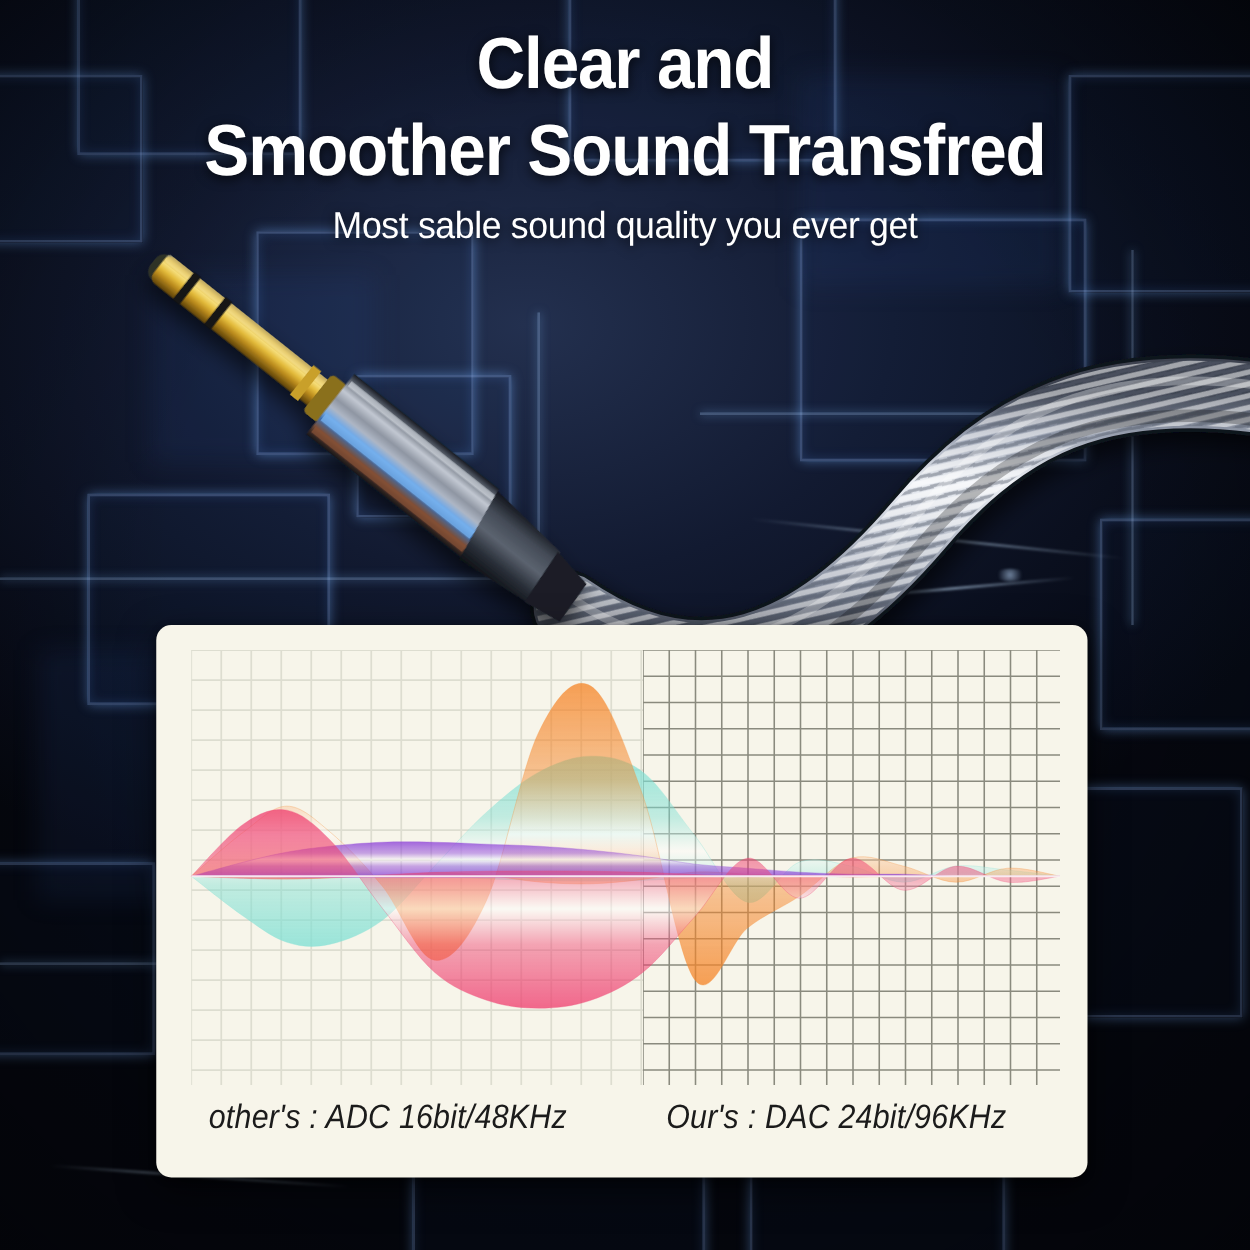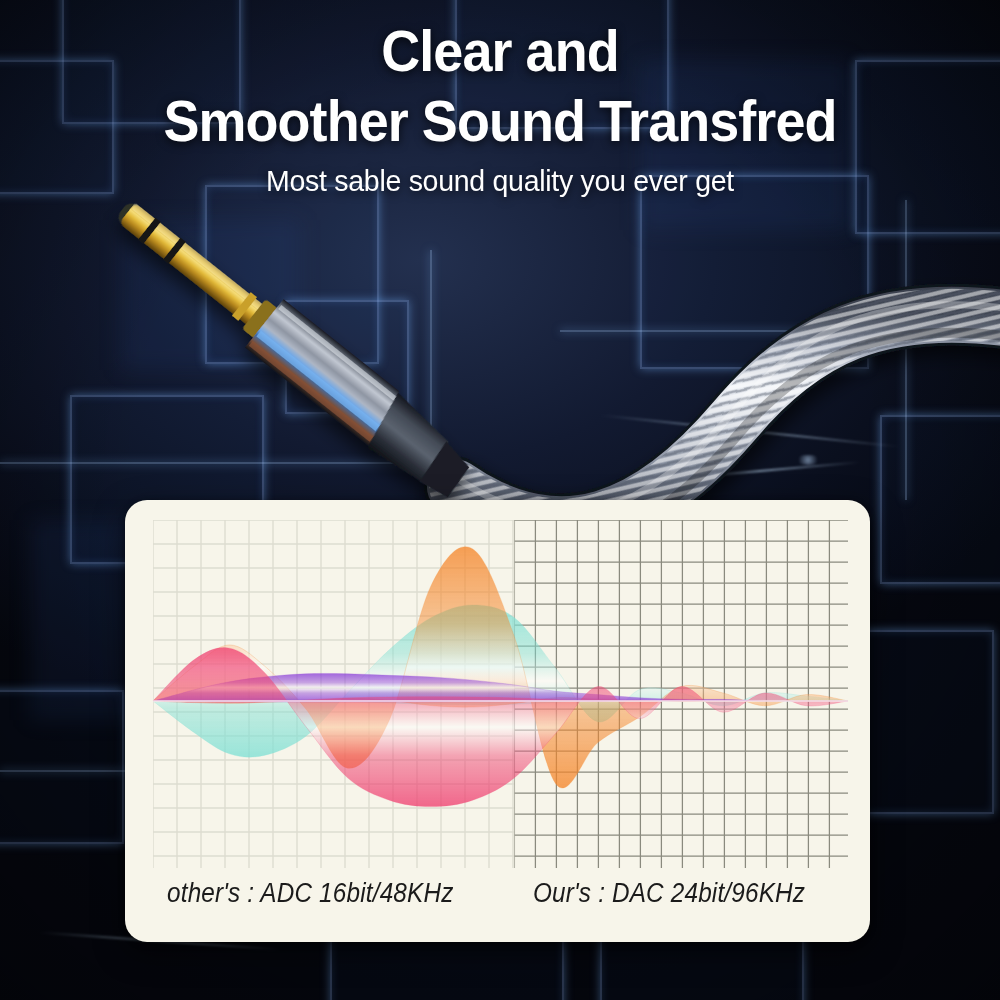--- a/index.html
+++ b/index.html
@@ -41,21 +41,21 @@
       letter-spacing:-1px;transform:scaleX(.93);}
   .sub{top:163px;font-size:30px;line-height:36px;font-weight:normal;
        letter-spacing:-.3px;transform:scaleX(.95);}
 
   
   #product{position:absolute;left:0;top:0;width:1000px;height:1000px;}
 
   
   .card{
     position:absolute;left:125px;top:500px;width:745px;height:442px;
-    background:#f7f5ea;border-radius:22px;
+    background:#f7f5ea;border-radius:12px;
     box-shadow:0 10px 30px rgba(0,0,0,.55),0 2px 6px rgba(0,0,0,.4);
     overflow:hidden;
   }
   .plotwrap{position:absolute;left:0;top:0;width:745px;height:390px;}
   .captions{position:absolute;left:0;top:378px;width:745px;height:60px;}
   .cap{position:absolute;top:0;font-size:27px;font-style:italic;
        color:#1b1b1b;letter-spacing:.2px;transform:scaleX(.9);
        transform-origin:left center;white-space:nowrap;}
   .cap-left{left:42px;}
   .cap-right{left:408px;}

